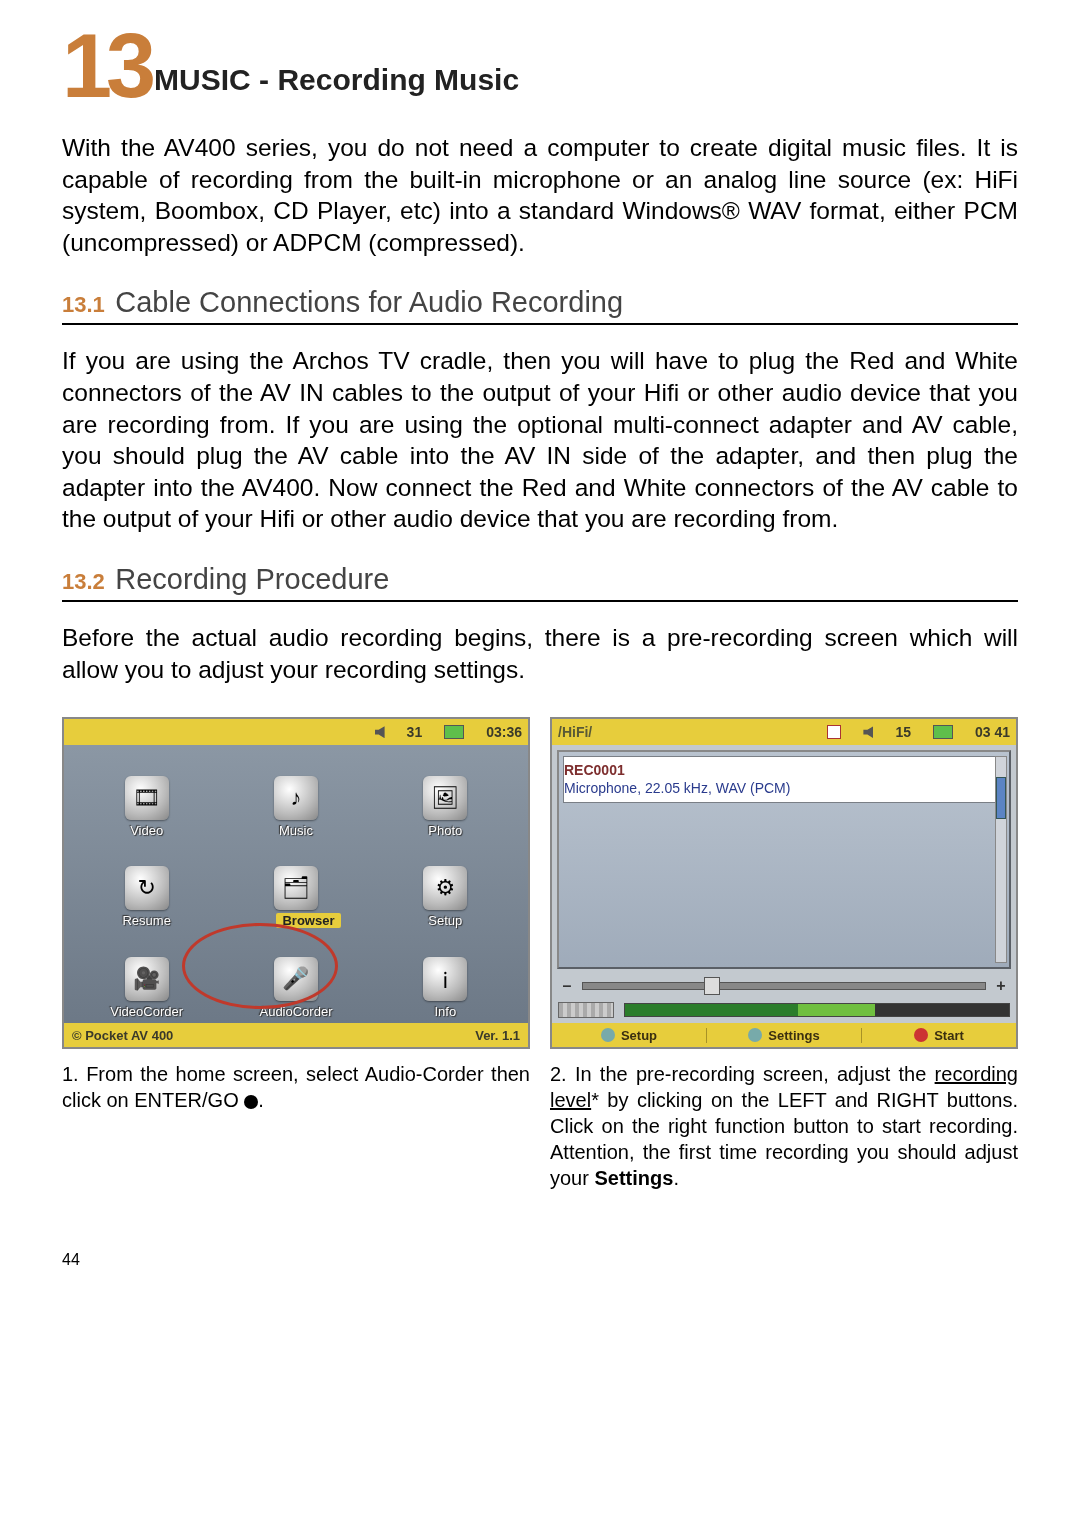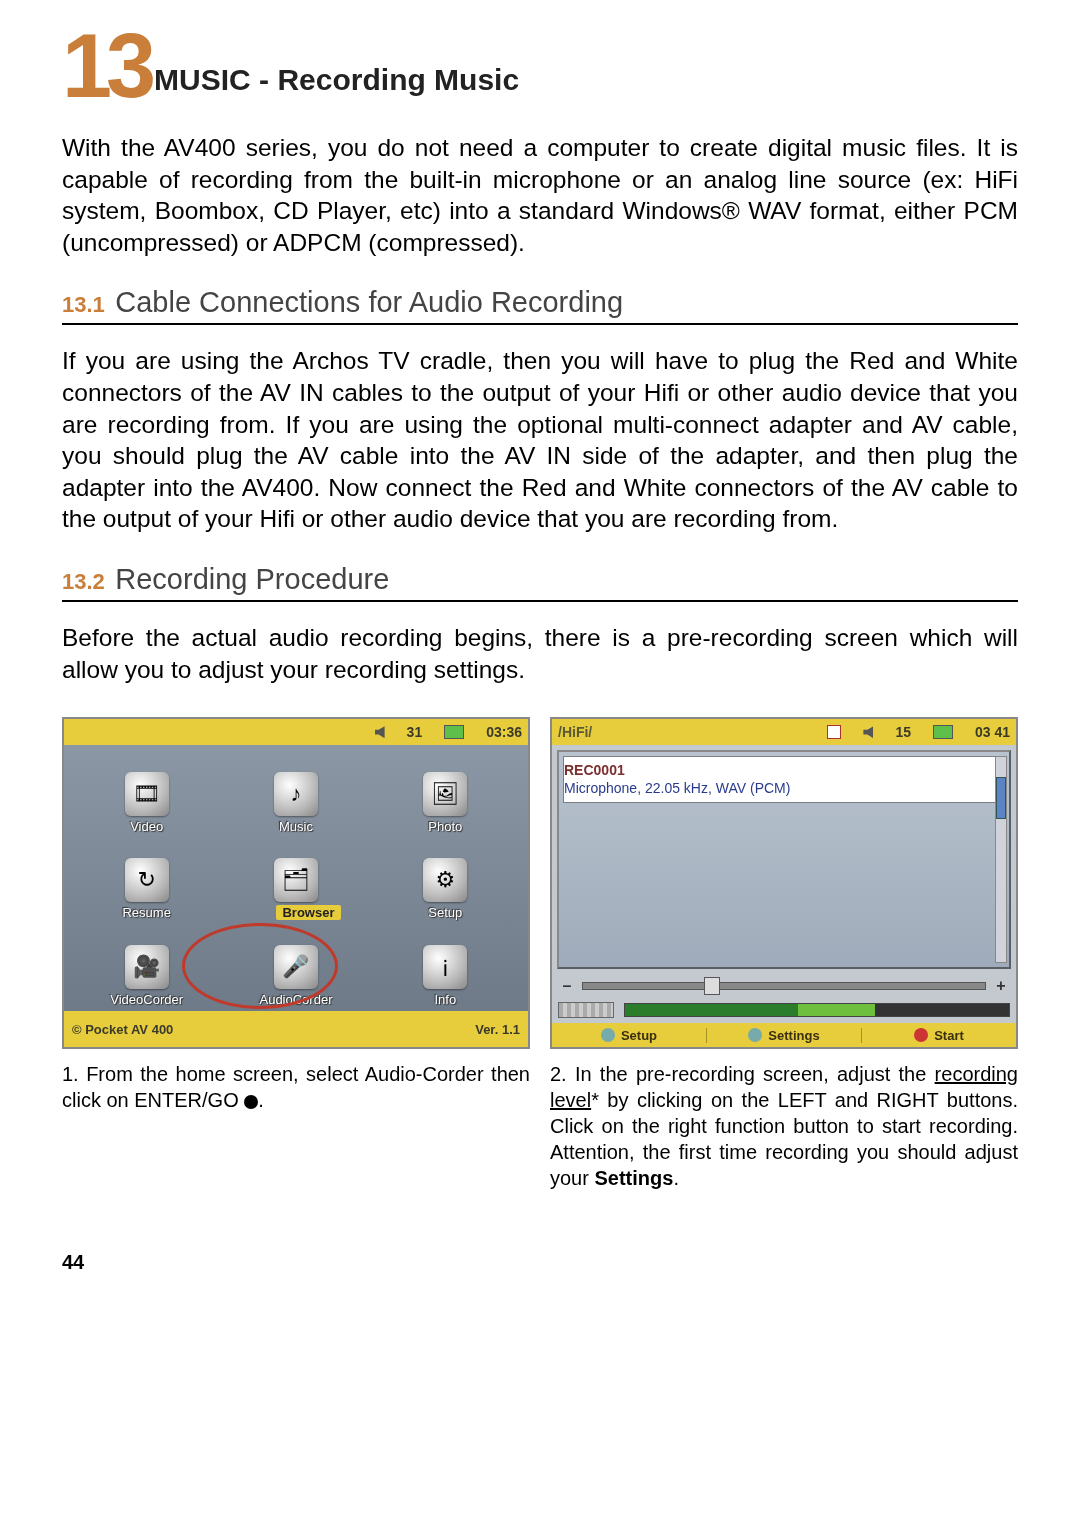--- a/index.html
+++ b/index.html
@@ -79,22 +79,22 @@
     text-align: justify;
     margin-top: 12px;
   }
   .figure-caption .underline {
     text-decoration: underline;
   }
   .figure-caption .bold {
     font-weight: bold;
   }
   .page-number {
-    font-size: 20px;
-    font-weight: bold;
+    font-size: 16px;
+    font-weight: normal;
     margin-top: 40px;
   }
 
   
   .device-screen {
     width: 468px;
     height: 332px;
     border: 2px solid #888;
     background: linear-gradient(#8e9aa7, #6a7684);
     display: flex;
@@ -173,21 +173,21 @@
     border-radius: 2px;
     margin-left: 25px;
   }
   .circle-highlight {
     position: absolute;
     border: 3px solid #c0392b;
     border-radius: 50%;
     pointer-events:none;
   }
   .footerbar {
-    height: 36px;
+    height: 24px;
     background: #e7cd3c;
     display: flex;
     align-items: center;
     justify-content: space-between;
     padding: 0 8px;
     font-size: 13px;
     color: #3a3a2a;
     font-weight: bold;
   }
 

